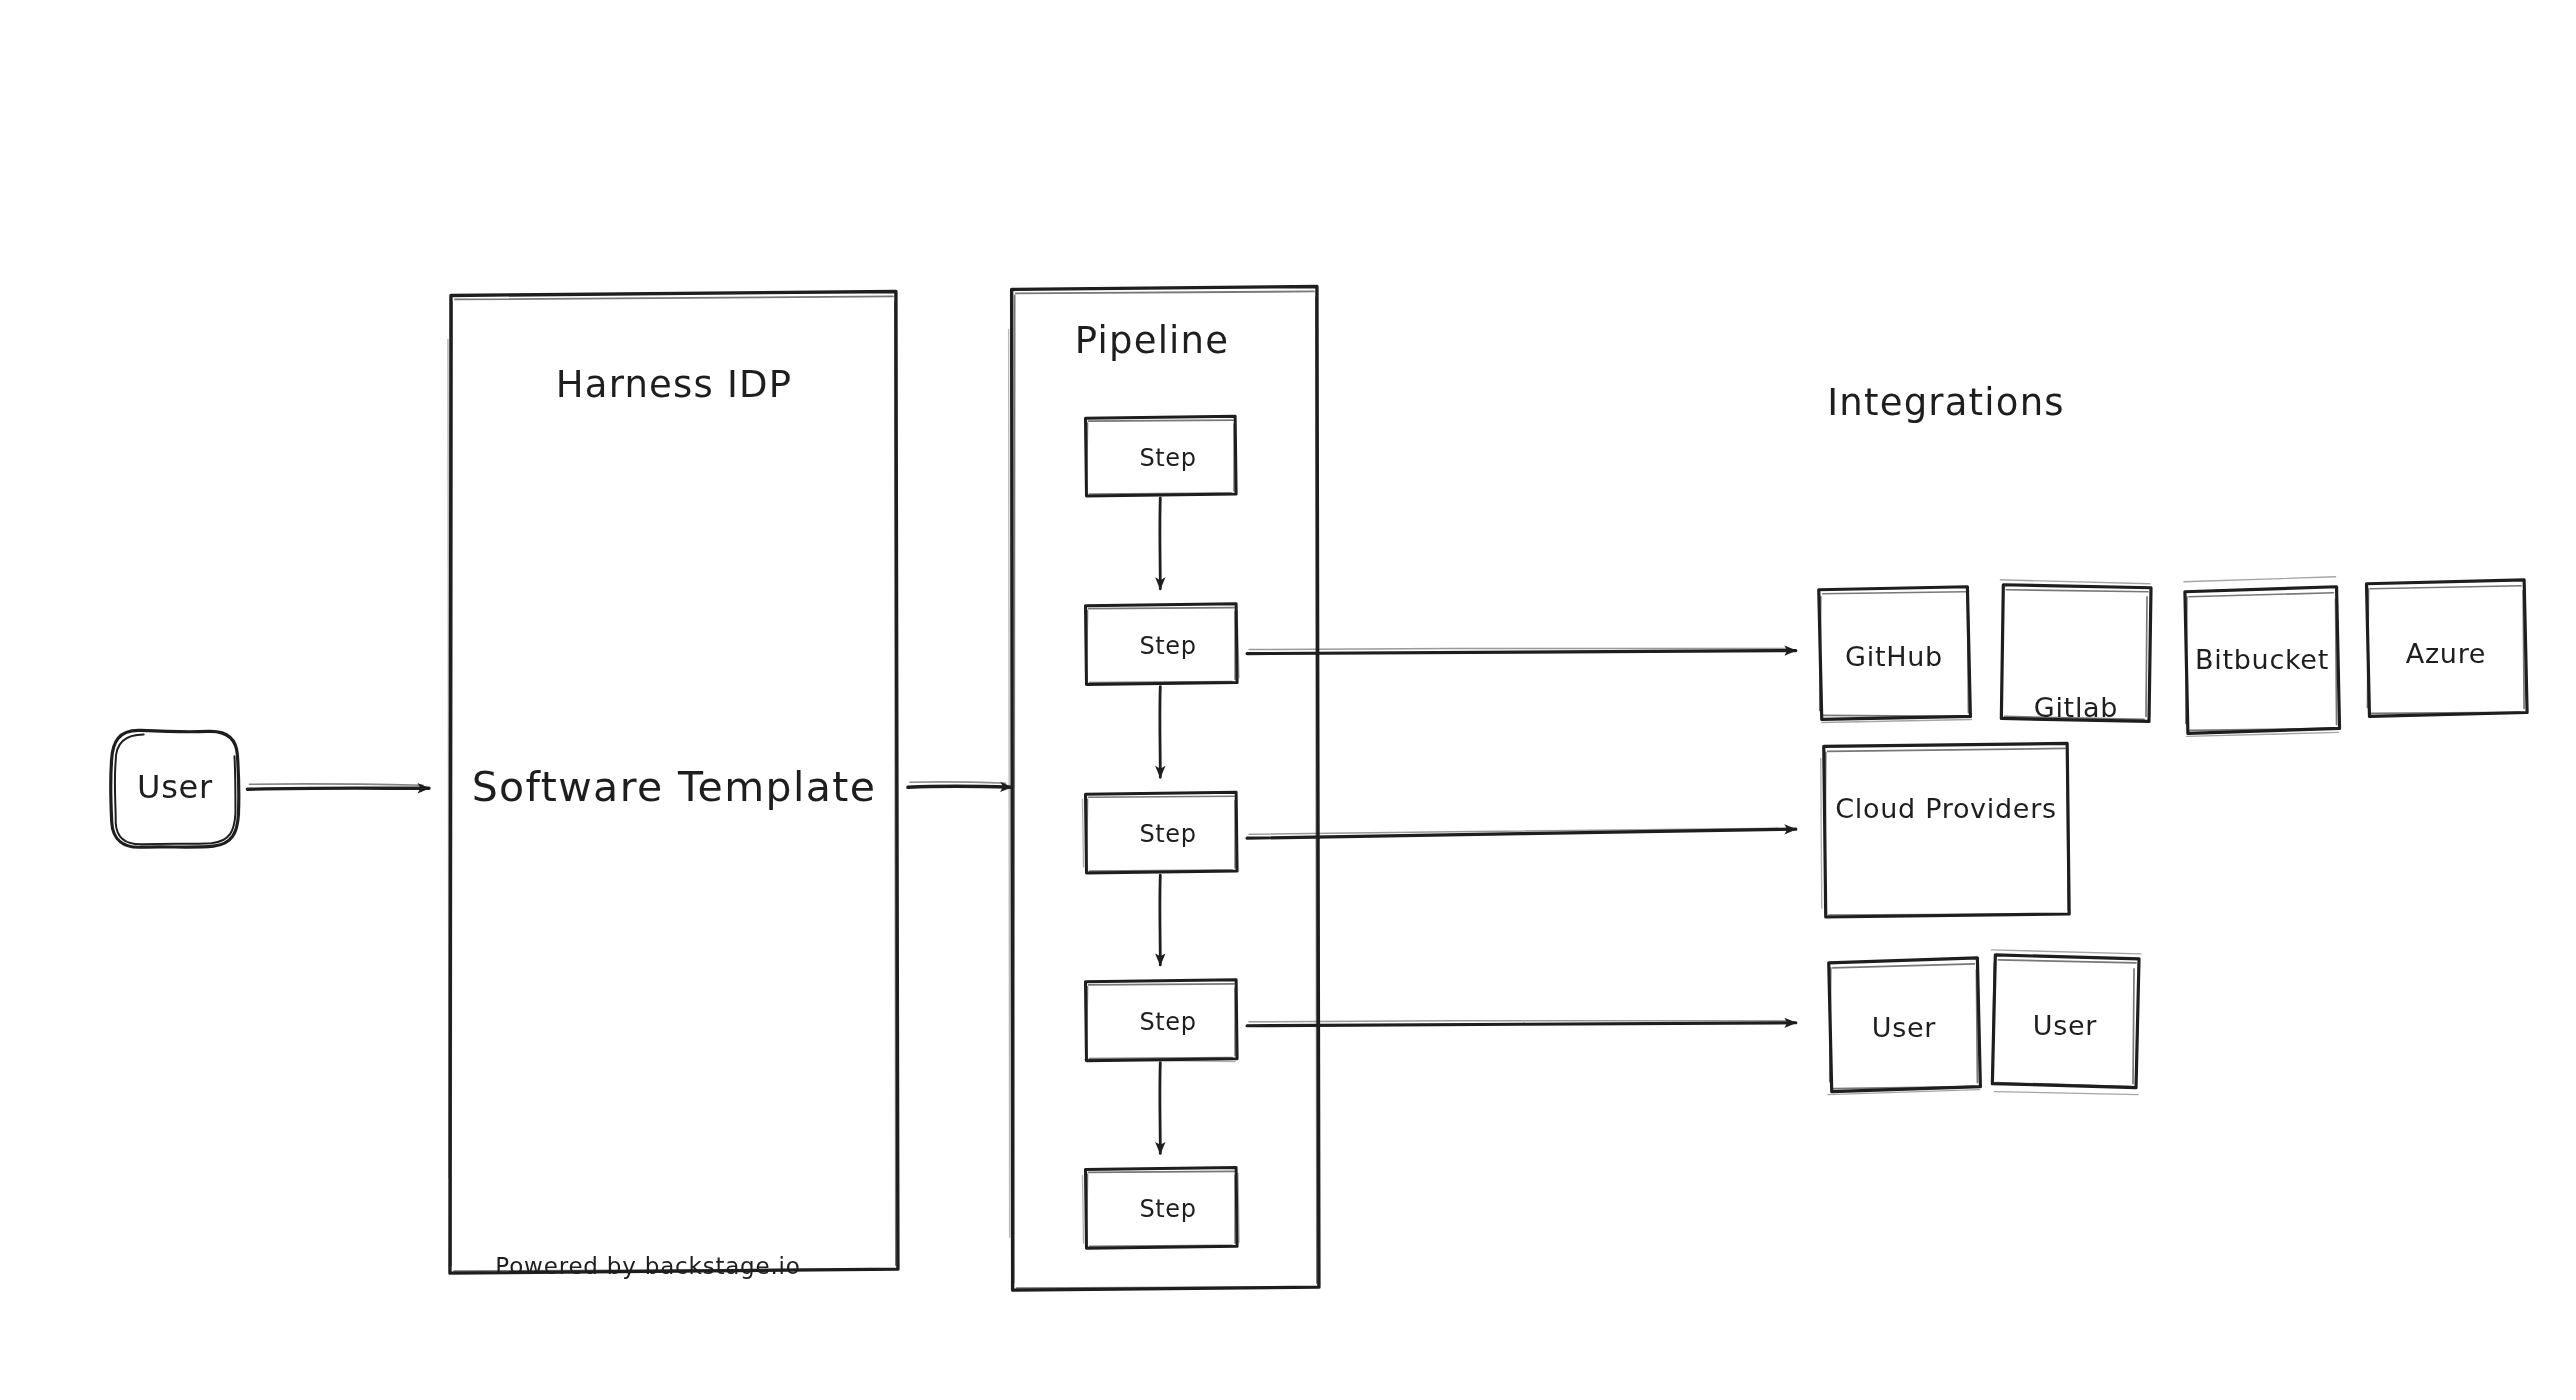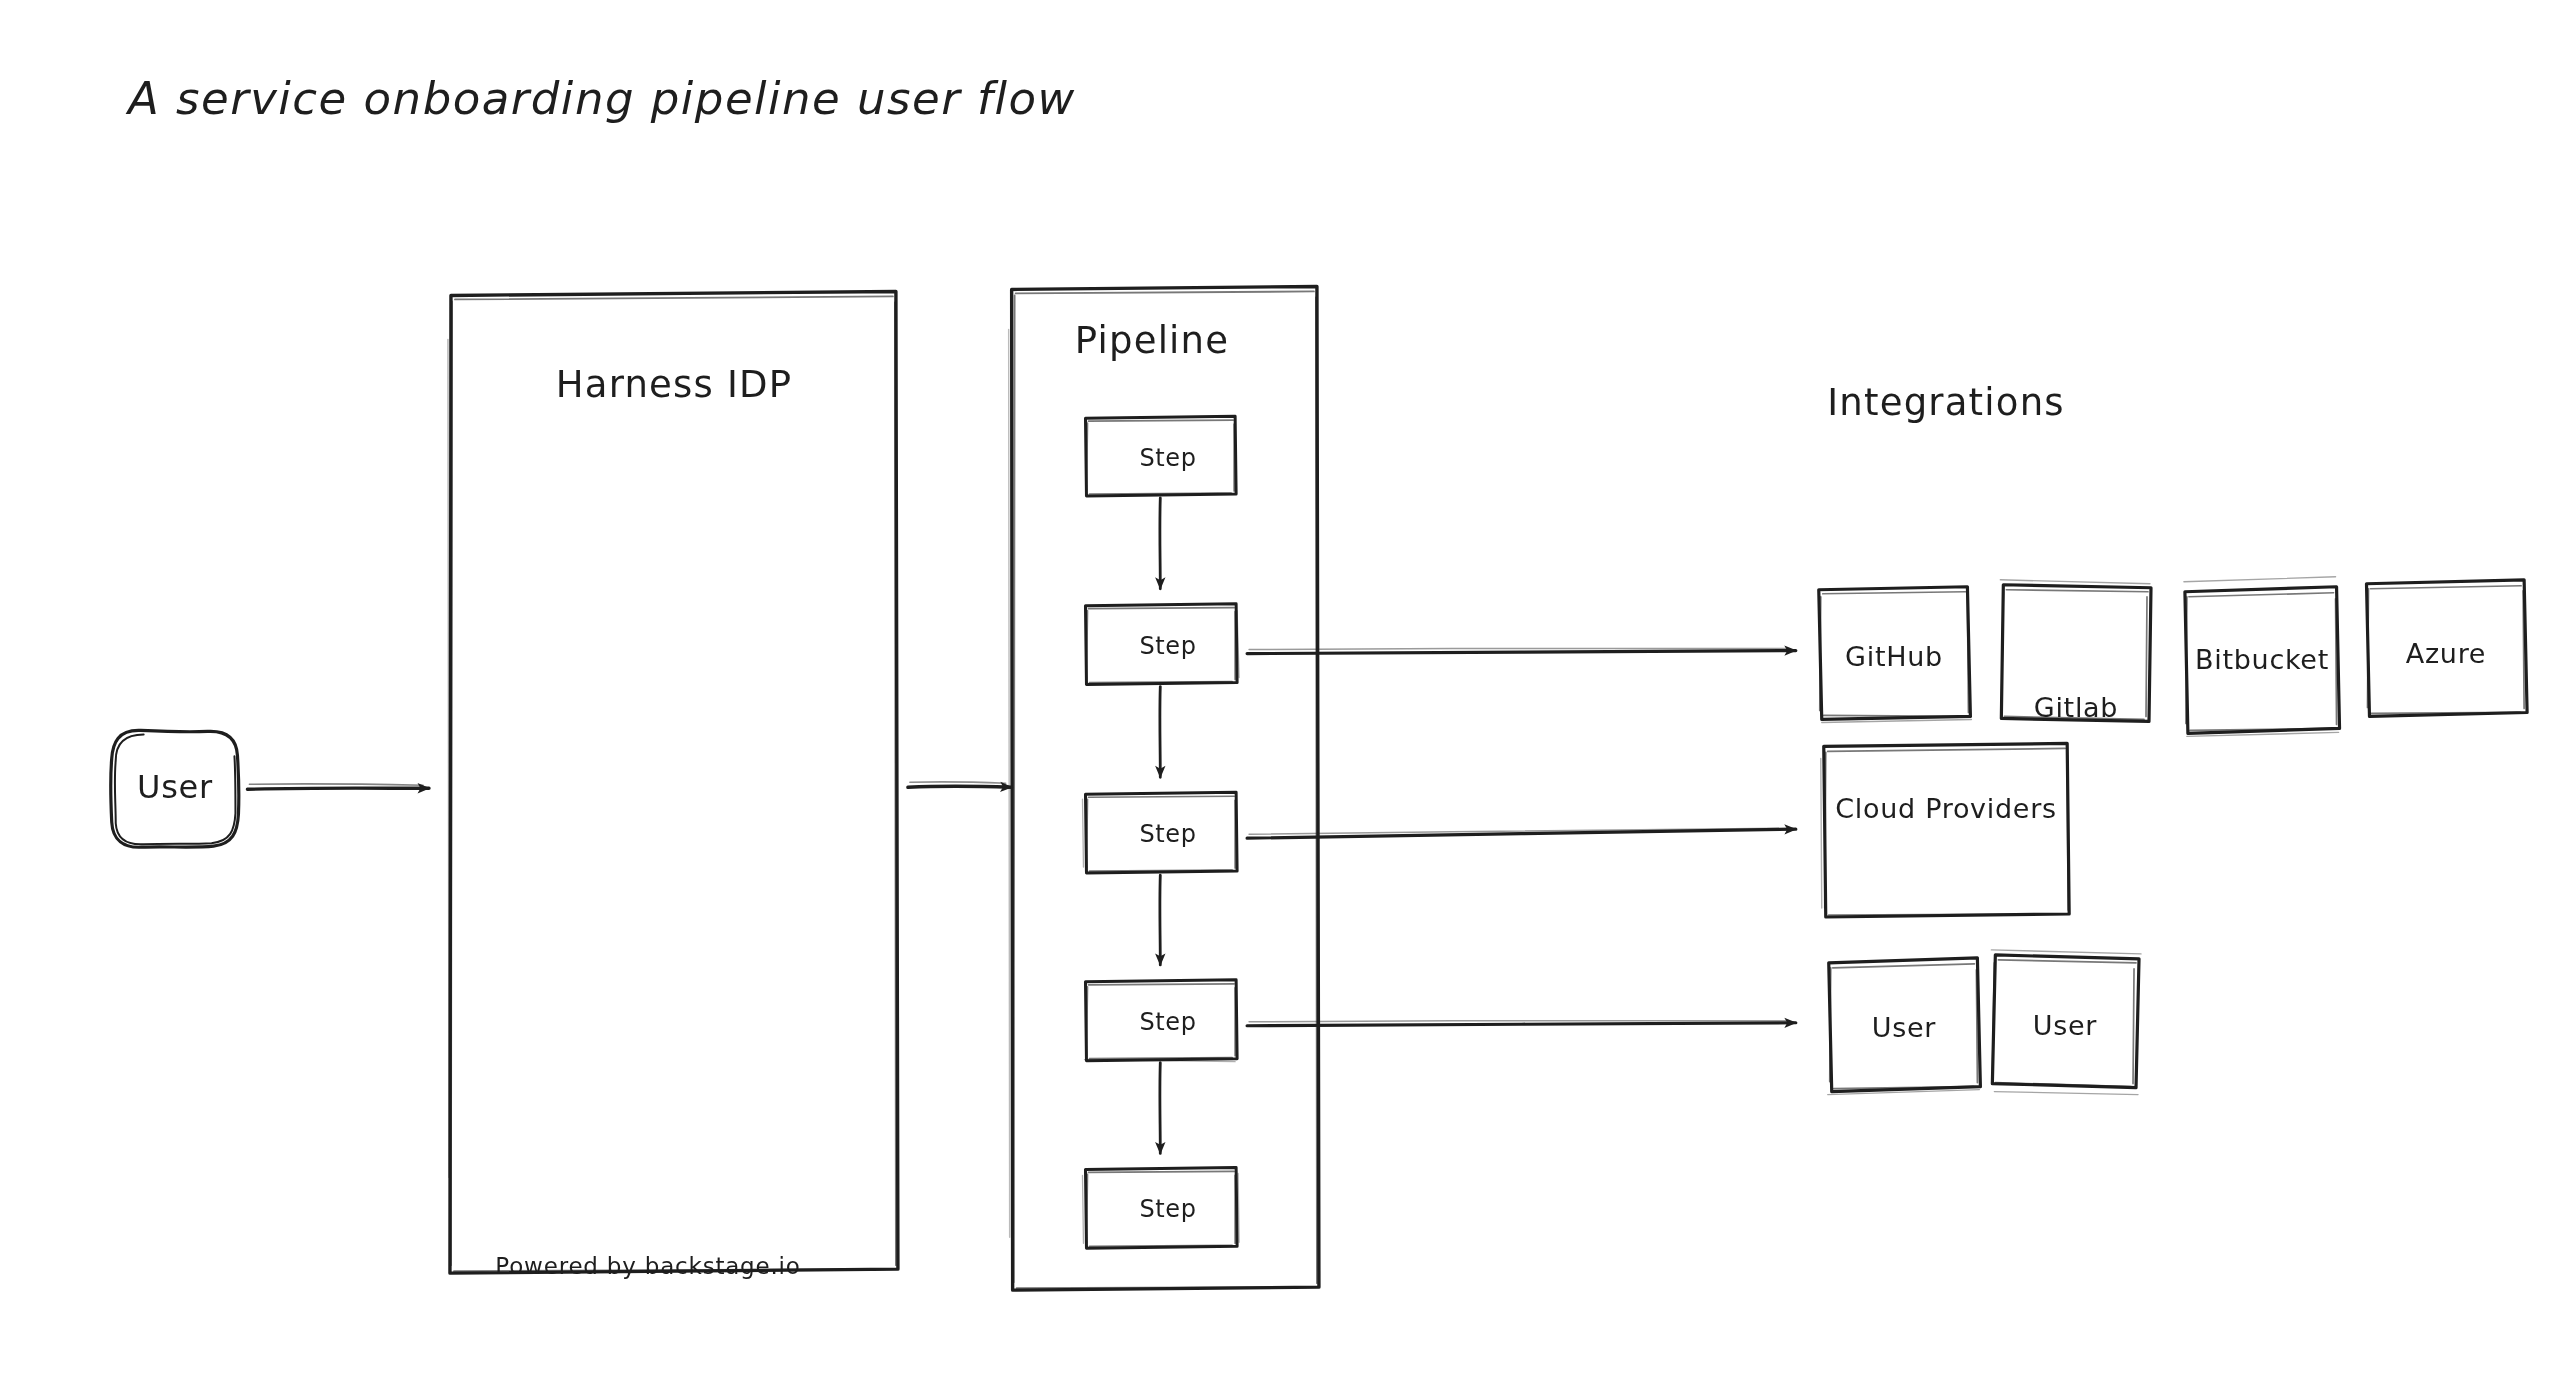--- a/index.html
+++ b/index.html
@@ -214,26 +214,26 @@
       <path class="stroke" stroke-width="1.7" opacity="0.6" d="M1837,970 L1979,966 M1981,972 L1982,1085 M1978,1089 L1838,1091 M1834,1084 L1835,970"></path>
       <path class="stroke" stroke-width="1.4" opacity="0.4" d="M1832,1097 L1984,1092"></path>
     </g>
     <g>
       <path class="stroke" stroke-width="3.2" d="M2000,957 L2144,961 L2141,1090 L1997,1086 Z"></path>
       <path class="stroke" stroke-width="1.7" opacity="0.6" d="M2003,962 L2141,965 M2139,971 L2138,1086 M2136,1089 L2000,1085 M1997,1080 L1999,965"></path>
       <path class="stroke" stroke-width="1.4" opacity="0.4" d="M1996,952 L2146,956 M1999,1094 L2143,1097"></path>
     </g>
   </svg>
 
-  <div class="lbl title-text" style="left:128px; top:72px;">A service onboarding pipeline user flow</div>
 
   <div class="lbl node-label center" style="left:175px; top:768px;">User</div>
 
   <div class="lbl container-title center" style="left:674px; top:363px;">Harness IDP</div>
 
+  <div class="lbl big-label center" style="left:674px; top:763px;">Software Template</div>
 
   <div class="lbl footer-label center" style="left:648px; top:1213px;">Powered by backstage.io</div>
 
   <div class="lbl container-title center" style="left:1152px; top:319px;">Pipeline</div>
 
   <div class="lbl step-label center" style="left:1160px; top:444px;">Step</div>
   <div class="lbl step-label center" style="left:1160px; top:632px;">Step</div>
   <div class="lbl step-label center" style="left:1160px; top:820px;">Step</div>
   <div class="lbl step-label center" style="left:1160px; top:1008px;">Step</div>
   <div class="lbl step-label center" style="left:1160px; top:1195px;">Step</div>

